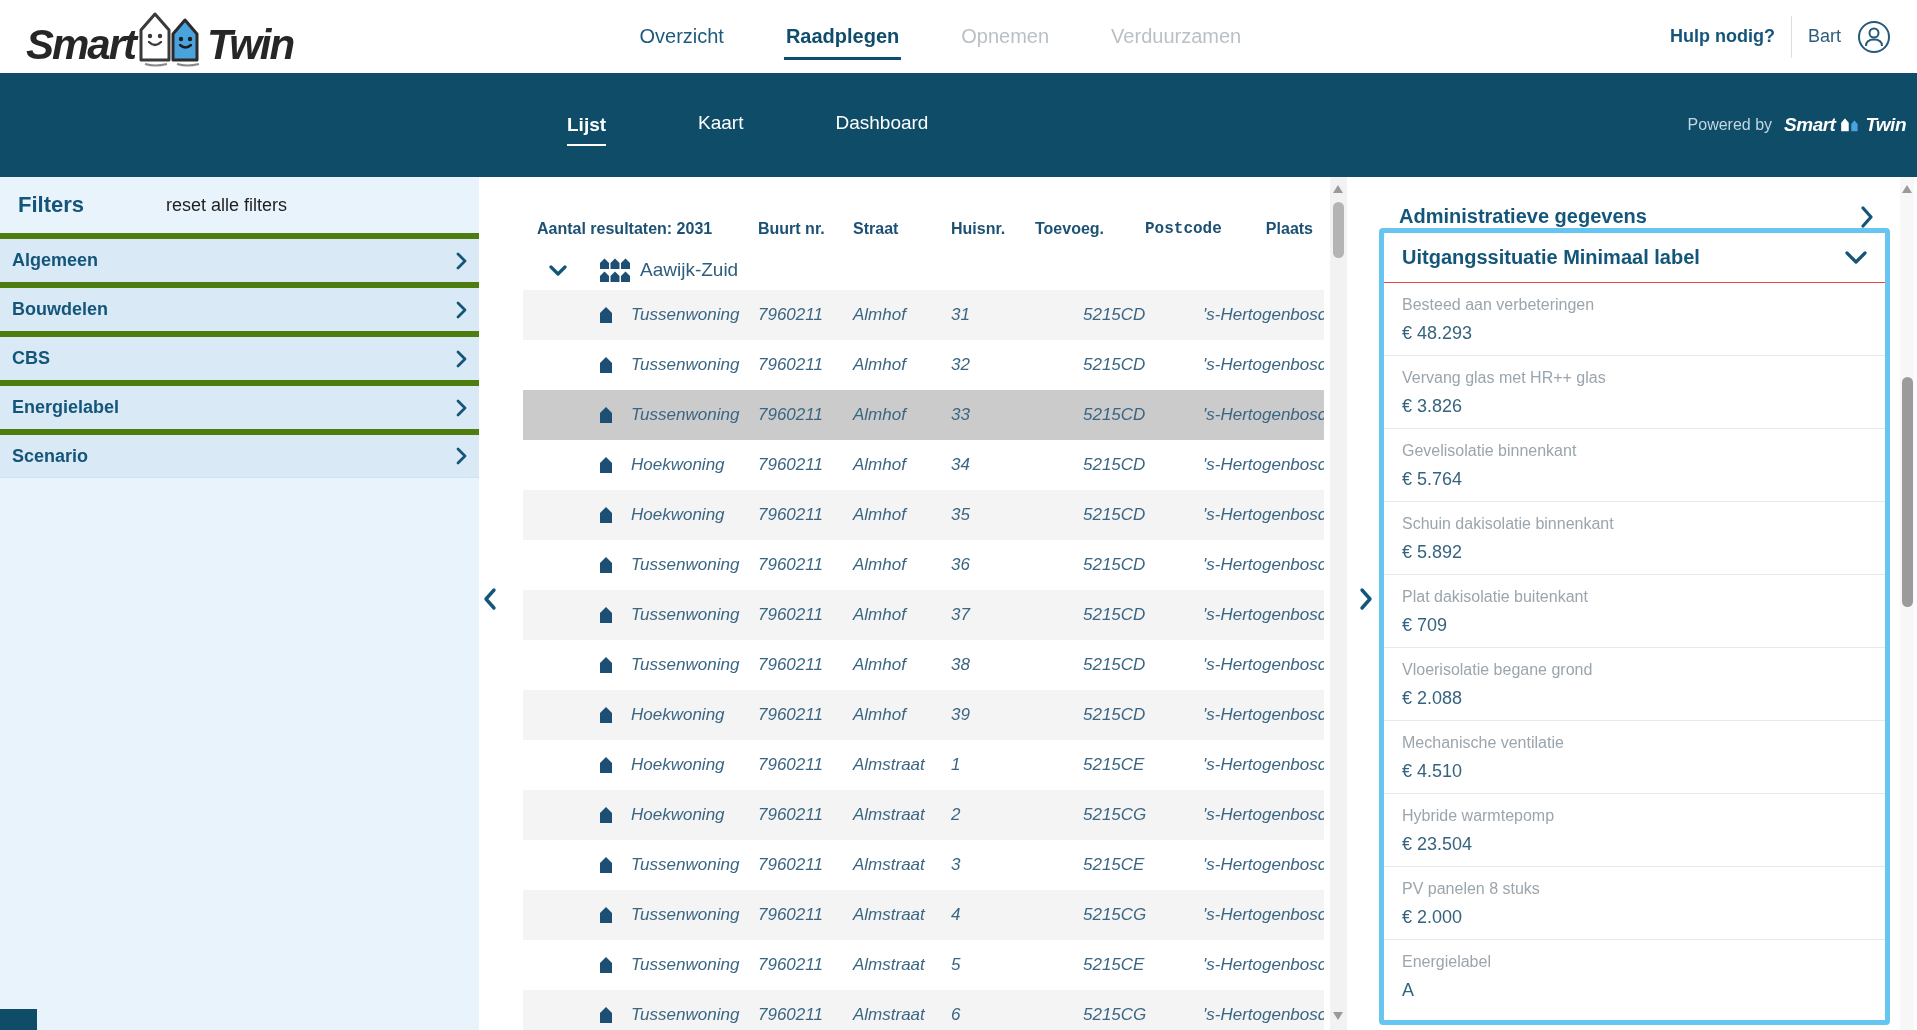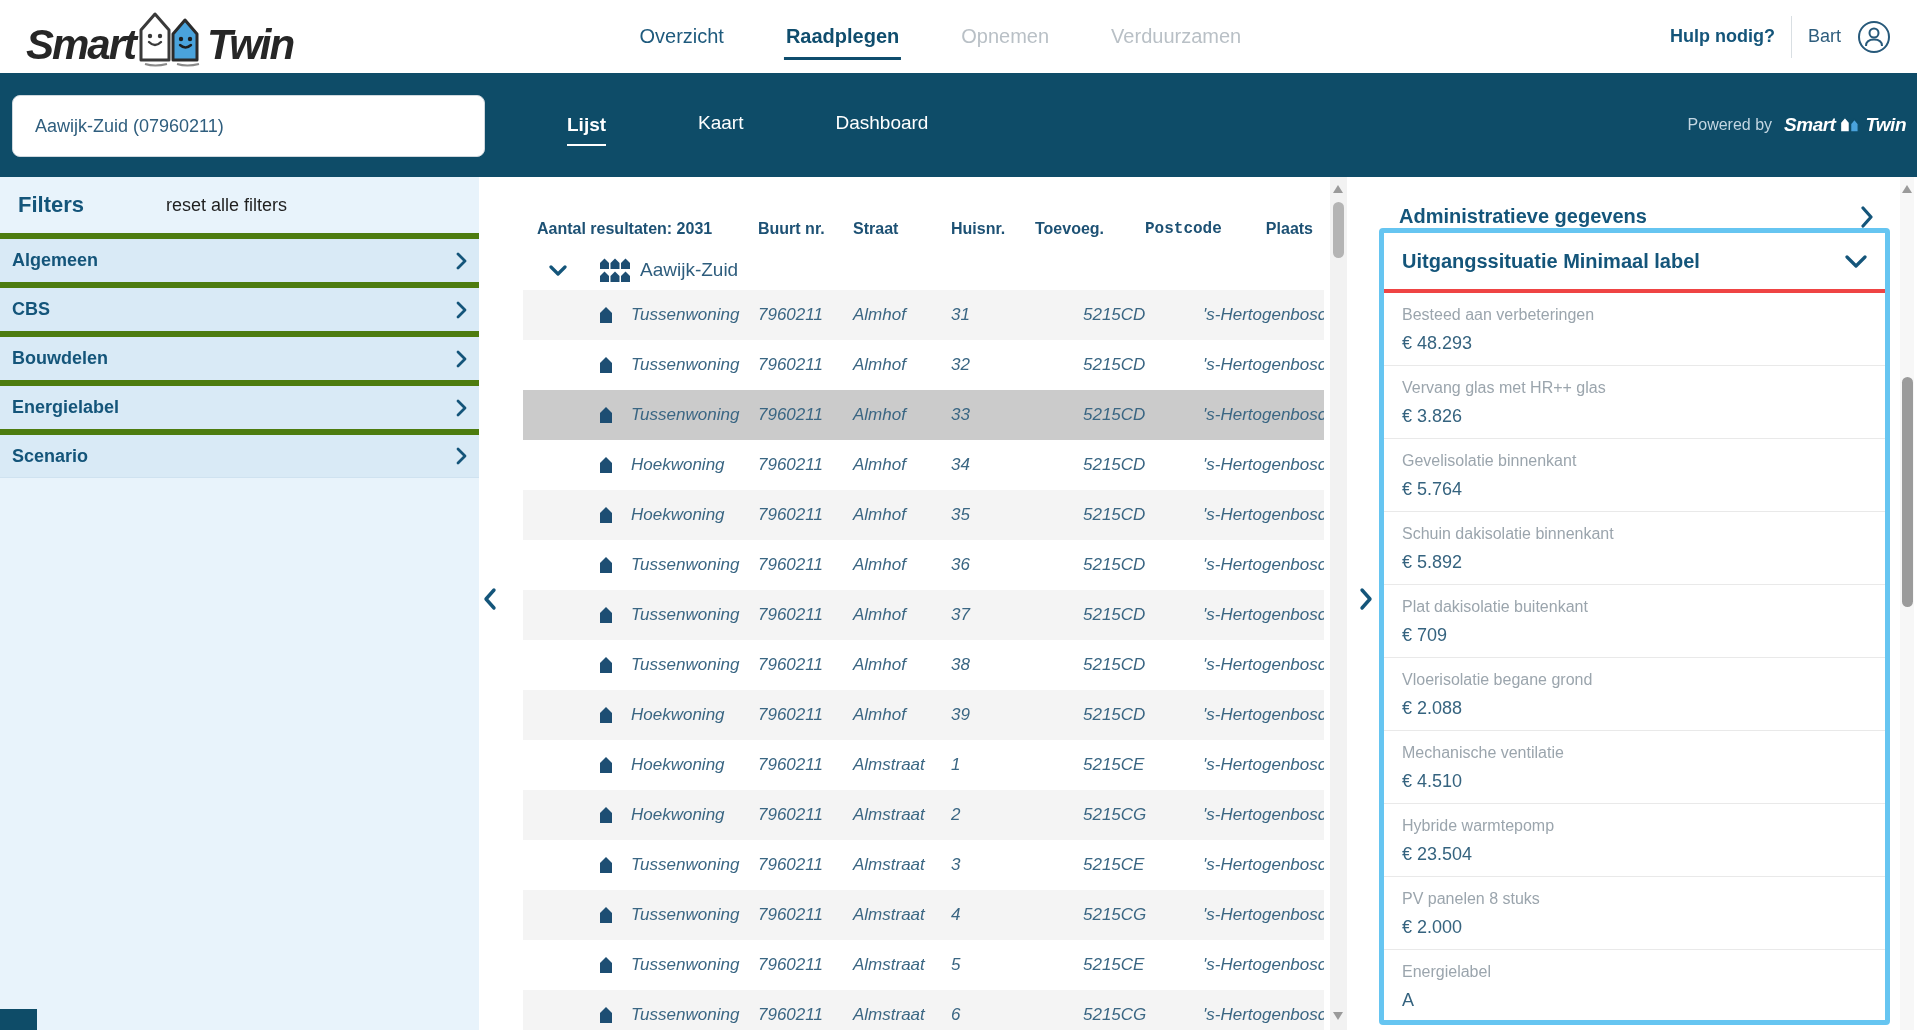--- a/index.html
+++ b/index.html
@@ -79,21 +79,21 @@
   .tri-up { width:0; height:0; border-left:5px solid transparent; border-right:5px solid transparent; border-bottom:8px solid #9a9a9a; position:absolute; left:3px; top:8px; }
   .tri-down { width:0; height:0; border-left:5px solid transparent; border-right:5px solid transparent; border-top:8px solid #9a9a9a; position:absolute; left:3px; bottom:10px; }
   .scroll-thumb { position:absolute; left:3px; top:25px; width:11px; height:56px; background:#b4b4b4; border-radius:6px; }
 
   
   .details { width:515px; flex:none; }
   .admin-head { height:51px; display:flex; align-items:flex-end; padding:0 20px; cursor:pointer; }
   .admin-title { font-size:20px; font-weight:bold; color:#14557a; }
   .admin-head svg { margin-left:auto; }
   .highlight-box { border:5px solid #66c5f1; border-radius:4px; margin-right:4px; height:797px; background:#fff; overflow:hidden; }
-  .section-head { height:60px; display:flex; align-items:center; padding:0 18px; border-bottom:4px solid #ef4444; cursor:pointer;justify-content:center; }
+  .section-head { height:50px; display:flex; align-items:center; padding:0 18px; border-bottom:1px solid #ef4444; cursor:pointer;justify-content:center; }
   .section-title { font-size:20px; font-weight:bold; color:#14557a; }
   .section-head svg { margin-left:auto; }
   .detail-item { height:73px; padding:13px 18px 0; border-bottom:1px solid #e9e9e9; }
   .detail-item:last-child { border-bottom:none; }
   .detail-label { font-size:16px; color:#9ba5ad; margin-bottom:9px; }
   .detail-value { font-size:18px; color:#35637f; }
 
   
   .right-scroll { width:23px; flex:none; position:relative; }
   .right-scroll .scroll-track { left:6px; width:14px; background:#f7f7f7; }
@@ -137,21 +137,20 @@
       <span class="user-name">Bart</span>
       <svg class="avatar" viewBox="0 0 34 34">
         <circle cx="17" cy="17" r="15" fill="none" stroke="#27597a" stroke-width="2"></circle>
         <circle cx="17" cy="13" r="4.5" fill="none" stroke="#27597a" stroke-width="2"></circle>
         <path d="M9 26 Q9 19.5 17 19.5 Q25 19.5 25 26" fill="none" stroke="#27597a" stroke-width="2"></path>
       </svg>
     </div>
   </div>
 
   <div class="topbar">
-    <input class="search-box" type="text" value="Aawijk-Zuid (07960211)" style="">
     <div class="view-tabs">
         <div class="tab active">Lijst</div>
         <div class="tab">Kaart</div>
         <div class="tab">Dashboard</div>
       </div>
     <div class="powered">
       <span class="powered-label">Powered by</span>
       <span class="powered-brand">
         <span class="powered-word">Smart</span>
         <svg width="24" height="20" viewBox="0 0 76 60">
@@ -172,28 +171,28 @@
       </div>
       <div>
   <div class="filter-group">
     <span class="fg-label">Algemeen</span>
     <svg width="11" height="18" viewBox="0 0 11 18">
       <path d="M2 2 L9 9 L2 16" fill="none" stroke="#14557a" stroke-width="2.8" stroke-linecap="round" stroke-linejoin="round"></path>
     </svg>
   </div>
 
   <div class="filter-group">
-    <span class="fg-label">CBS</span>
+    <span class="fg-label">Bouwdelen</span>
     <svg width="11" height="18" viewBox="0 0 11 18">
       <path d="M2 2 L9 9 L2 16" fill="none" stroke="#14557a" stroke-width="2.8" stroke-linecap="round" stroke-linejoin="round"></path>
     </svg>
   </div>
 
   <div class="filter-group">
-    <span class="fg-label">Bouwdelen</span>
+    <span class="fg-label">CBS</span>
     <svg width="11" height="18" viewBox="0 0 11 18">
       <path d="M2 2 L9 9 L2 16" fill="none" stroke="#14557a" stroke-width="2.8" stroke-linecap="round" stroke-linejoin="round"></path>
     </svg>
   </div>
 
   <div class="filter-group">
     <span class="fg-label">Energielabel</span>
     <svg width="11" height="18" viewBox="0 0 11 18">
       <path d="M2 2 L9 9 L2 16" fill="none" stroke="#14557a" stroke-width="2.8" stroke-linecap="round" stroke-linejoin="round"></path>
     </svg>

